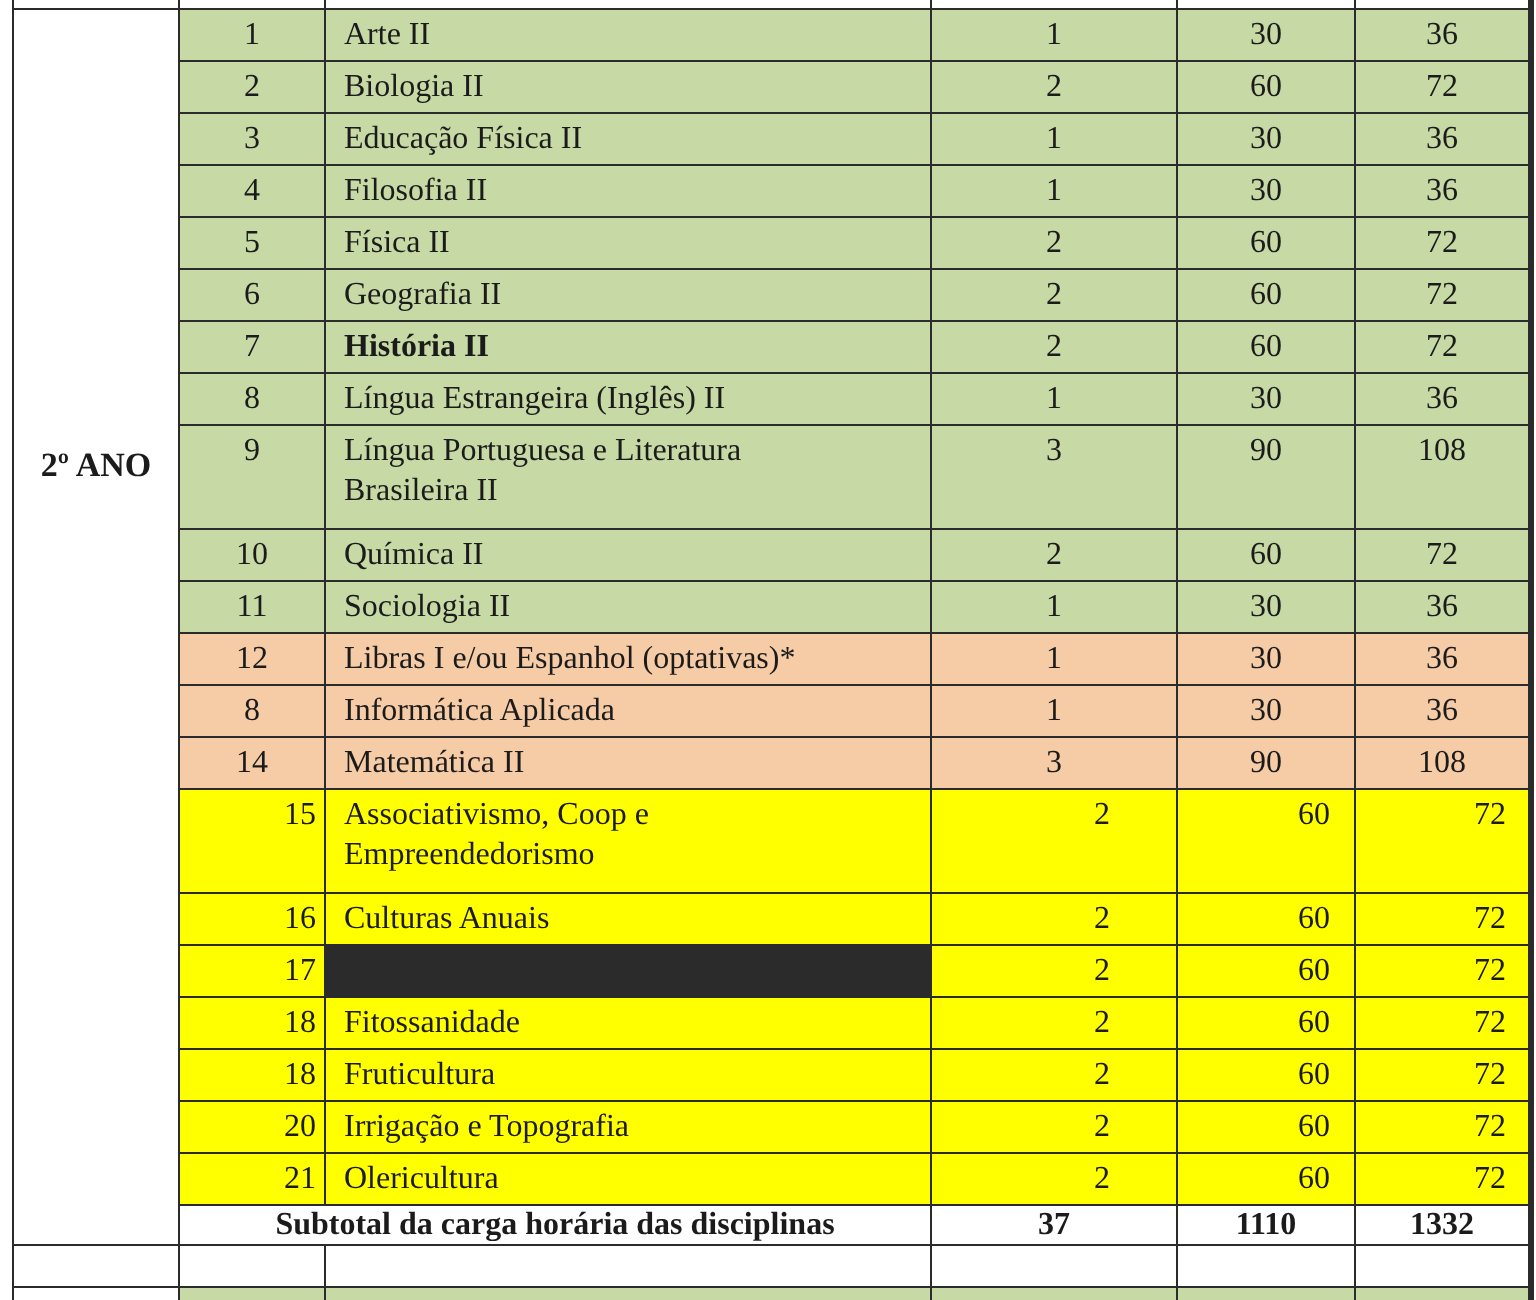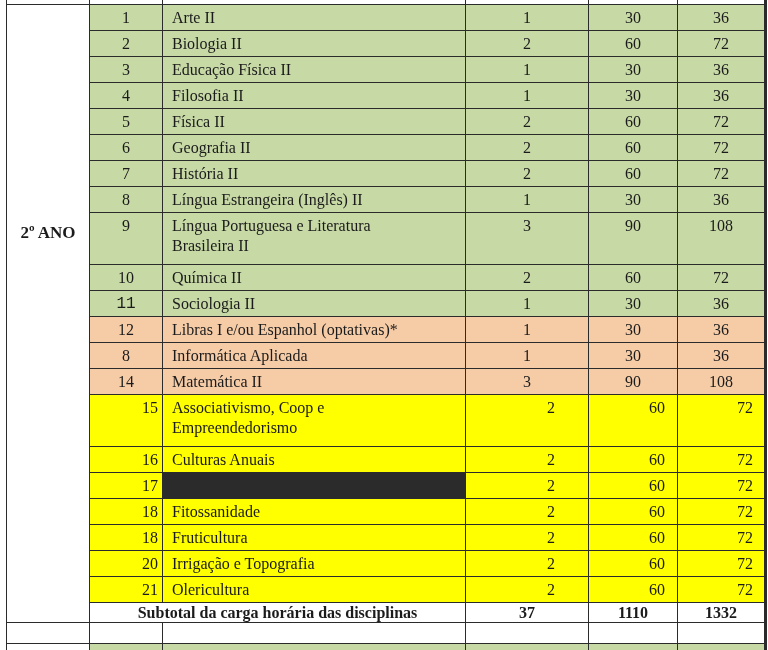--- a/index.html
+++ b/index.html
@@ -117,41 +117,41 @@
       <div class="cell name green" style="grid-area: 6 / 3;">Física II</div>
       <div class="cell val green" style="grid-area: 6 / 4;">2</div>
       <div class="cell val green" style="grid-area: 6 / 5;">60</div>
       <div class="cell val green" style="grid-area: 6 / 6;">72</div>
       <div class="cell num green" style="grid-area: 7 / 2;">6</div>
       <div class="cell name green" style="grid-area: 7 / 3;">Geografia II</div>
       <div class="cell val green" style="grid-area: 7 / 4;">2</div>
       <div class="cell val green" style="grid-area: 7 / 5;">60</div>
       <div class="cell val green" style="grid-area: 7 / 6;">72</div>
       <div class="cell num green" style="grid-area: 8 / 2;">7</div>
-      <div class="cell name green" style="grid-area: 8 / 3;">História II</div>
+      <div class="cell name green" style="grid-area: 8 / 3; font-weight: bold;">História II</div>
       <div class="cell val green" style="grid-area: 8 / 4;">2</div>
       <div class="cell val green" style="grid-area: 8 / 5;">60</div>
       <div class="cell val green" style="grid-area: 8 / 6;">72</div>
       <div class="cell num green" style="grid-area: 9 / 2;">8</div>
       <div class="cell name green" style="grid-area: 9 / 3;">Língua Estrangeira (Inglês) II</div>
       <div class="cell val green" style="grid-area: 9 / 4;">1</div>
       <div class="cell val green" style="grid-area: 9 / 5;">30</div>
       <div class="cell val green" style="grid-area: 9 / 6;">36</div>
       <div class="cell num green" style="grid-area: 10 / 2;">9</div>
       <div class="cell name green" style="grid-area: 10 / 3;">Língua Portuguesa e Literatura
 Brasileira II</div>
       <div class="cell val green" style="grid-area: 10 / 4;">3</div>
       <div class="cell val green" style="grid-area: 10 / 5;">90</div>
       <div class="cell val green" style="grid-area: 10 / 6;">108</div>
       <div class="cell num green" style="grid-area: 11 / 2;">10</div>
       <div class="cell name green" style="grid-area: 11 / 3;">Química II</div>
       <div class="cell val green" style="grid-area: 11 / 4;">2</div>
       <div class="cell val green" style="grid-area: 11 / 5;">60</div>
       <div class="cell val green" style="grid-area: 11 / 6;">72</div>
-      <div class="cell num green" style="grid-area: 12 / 2; font-family: Liberation Mono, monospace;">11</div>
+      <div class="cell num green" style="grid-area: 12 / 2;">11</div>
       <div class="cell name green" style="grid-area: 12 / 3;">Sociologia II</div>
       <div class="cell val green" style="grid-area: 12 / 4;">1</div>
       <div class="cell val green" style="grid-area: 12 / 5;">30</div>
       <div class="cell val green" style="grid-area: 12 / 6;">36</div>
       <div class="cell num salmon" style="grid-area: 13 / 2;">12</div>
       <div class="cell name salmon" style="grid-area: 13 / 3;">Libras I e/ou Espanhol (optativas)*</div>
       <div class="cell val salmon" style="grid-area: 13 / 4;">1</div>
       <div class="cell val salmon" style="grid-area: 13 / 5;">30</div>
       <div class="cell val salmon" style="grid-area: 13 / 6;">36</div>
       <div class="cell num salmon" style="grid-area: 14 / 2;">8</div>

